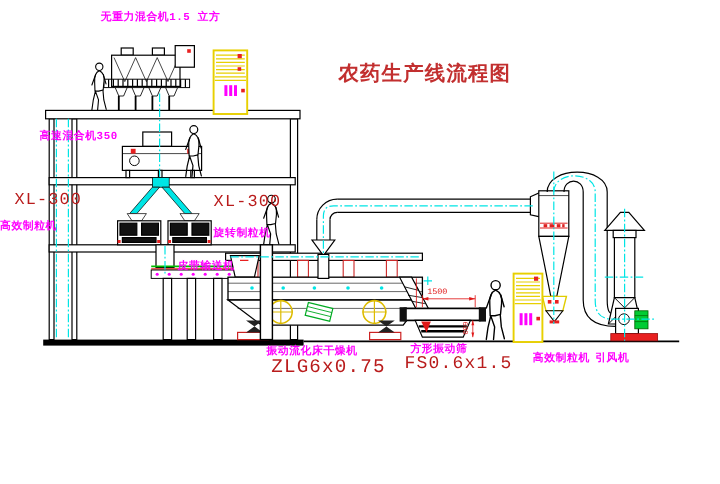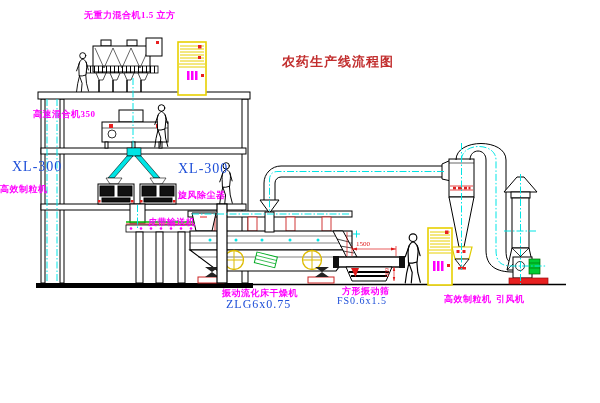--- a/index.html
+++ b/index.html
@@ -1,25 +1,25 @@
 <!DOCTYPE html>
 <html><head>
 <meta charset="utf-8">
 <style>
   html,body{margin:0;padding:0;background:#fff;}
   .screen{position:relative;width:600px;height:403px;background:#ffffff;overflow:hidden;
-          font-family:Liberation Serif, serif;}
+          font-family:Liberation Mono, monospace;}
   .screen svg{position:absolute;left:0;top:0;}
   .lbl{position:absolute;color:#ff00ff;font-size:9px;font-weight:bold;
        white-space:nowrap;line-height:1;letter-spacing:0.5px;}
-  .model{position:absolute;color:#1d4ed8;font-size:14px;font-weight:normal;
+  .model{position:absolute;color:#b91c1c;font-size:14px;font-weight:normal;
          white-space:nowrap;line-height:1;letter-spacing:1px;}
-  .model-lg{font-size:12px;}
-  .model-md{font-size:10px;}
-  .title-zh{position:absolute;color:#c22f2f;font-size:13px;font-weight:bold;
+  .model-lg{font-size:16px;}
+  .model-md{font-size:15px;}
+  .title-zh{position:absolute;color:#c22f2f;font-size:17px;font-weight:bold;
             white-space:nowrap;line-height:1;letter-spacing:1px;}
   .title-cap{position:absolute;color:#cc4747;font-size:27px;font-weight:normal;
              white-space:nowrap;line-height:1;letter-spacing:1px;}
   .dim{position:absolute;color:#e01818;font-size:7px;font-weight:normal;
        white-space:nowrap;line-height:1;}
   .dim-rot{transform:rotate(90deg);transform-origin:left top;font-size:6px;}
 </style>
 </head>
 <body>
 
@@ -288,21 +288,21 @@
     <line x1="520.5" y1="174" x2="520.5" y2="284"></line>
     <line x1="504" y1="231" x2="538" y2="231"></line>
   </g>
 </svg>
 
 <div class="lbl" style="left:84px;top:11px;">无重力混合机1.5 立方</div>
 <div class="lbl" style="left:33px;top:110px;text-align:center;">高速混合机350</div>
 <div class="model" style="left:12px;top:160px;">XL-300</div>
 <div class="lbl" style="left:0;top:185px;">高效制粒机</div>
 <div class="model" style="left:178px;top:162px;">XL-300</div>
-<div class="lbl" style="left:178px;top:191px;">旋风除尘器</div>
+<div class="lbl" style="left:178px;top:191px;">旋转制粒机</div>
 <div class="lbl" style="left:148px;top:218px;">皮带输送机</div>
 <div class="lbl" style="left:222px;top:289px;">振动流化床干燥机</div>
 <div class="model model-lg" style="left:226px;top:298px;">ZLG6x0.75</div>
 <div class="lbl" style="left:342px;top:287px;text-align:right;">方形振动筛</div>
 <div class="model model-md" style="left:337px;top:296px;">FS0.6x1.5</div>
 <div class="lbl" style="left:444px;top:295px;">高效制粒机</div>
 <div class="lbl" style="left:496px;top:295px;">引风机</div>
 
 <div class="title-zh" style="left:282px;top:55px;">农药生产线流程图</div>
 

